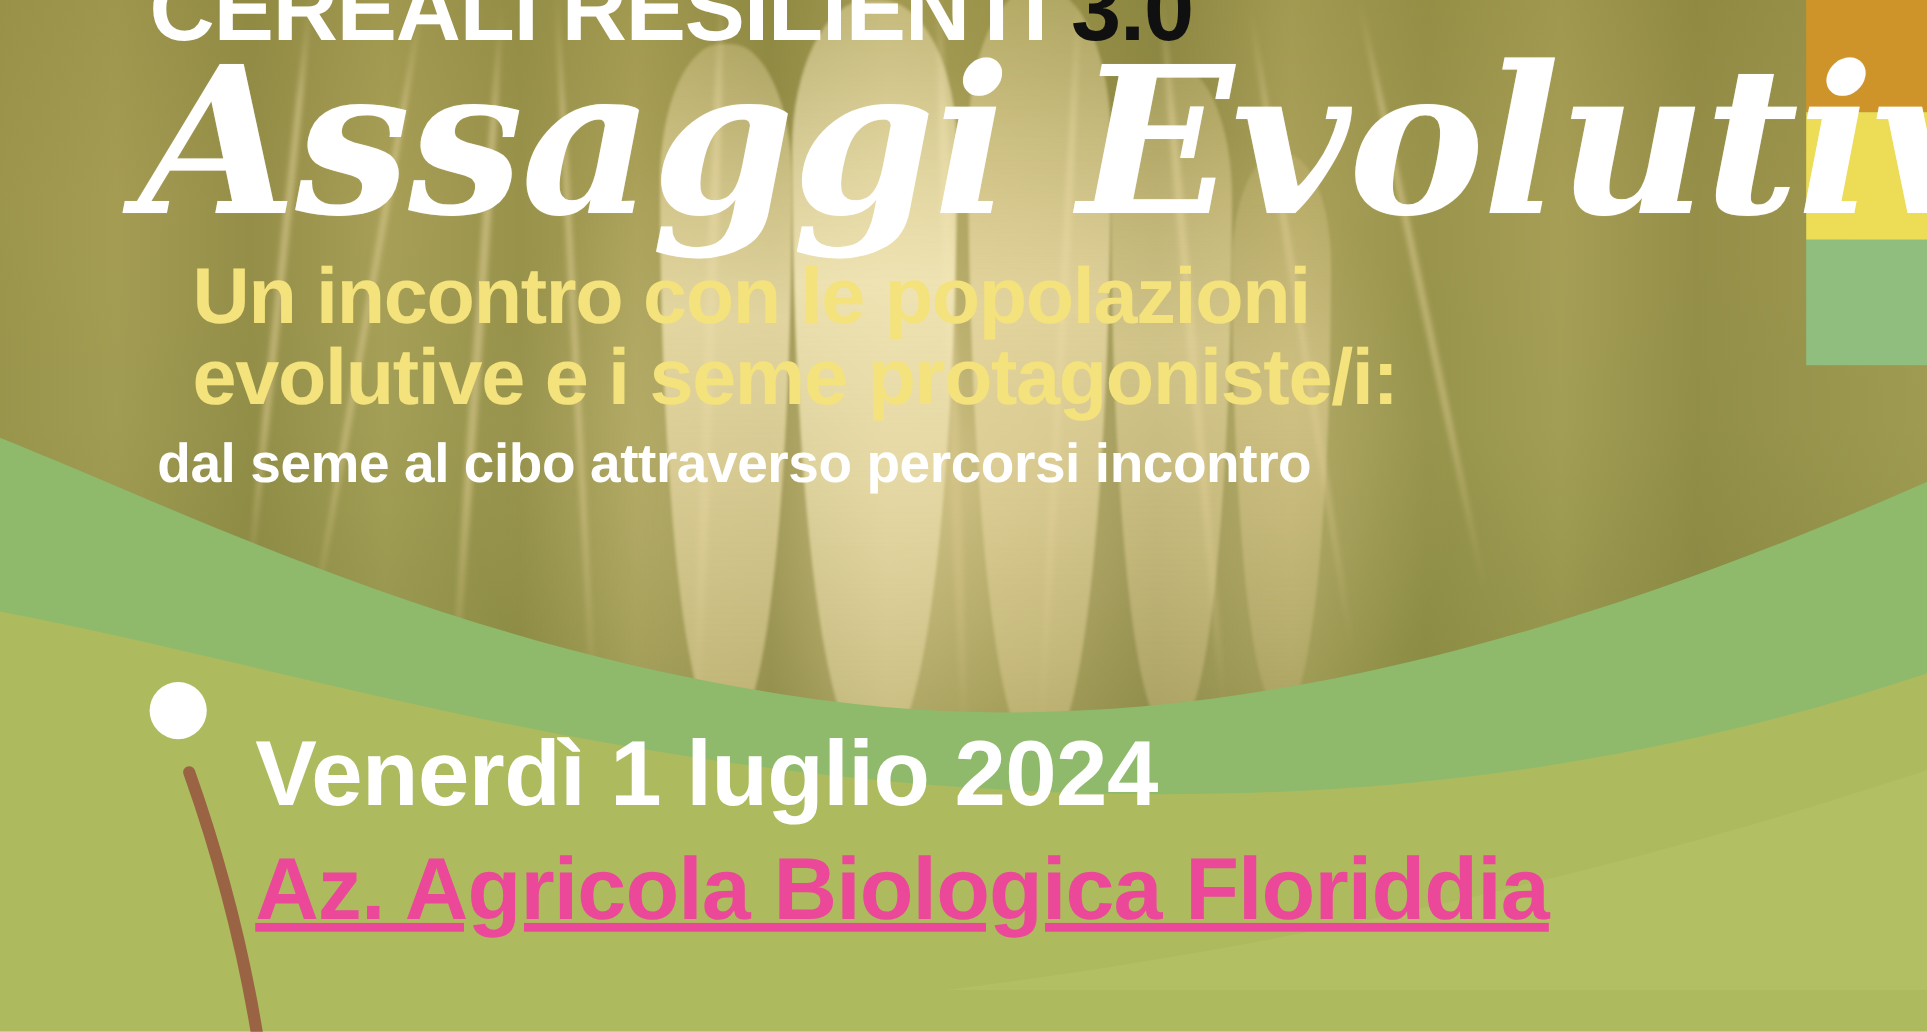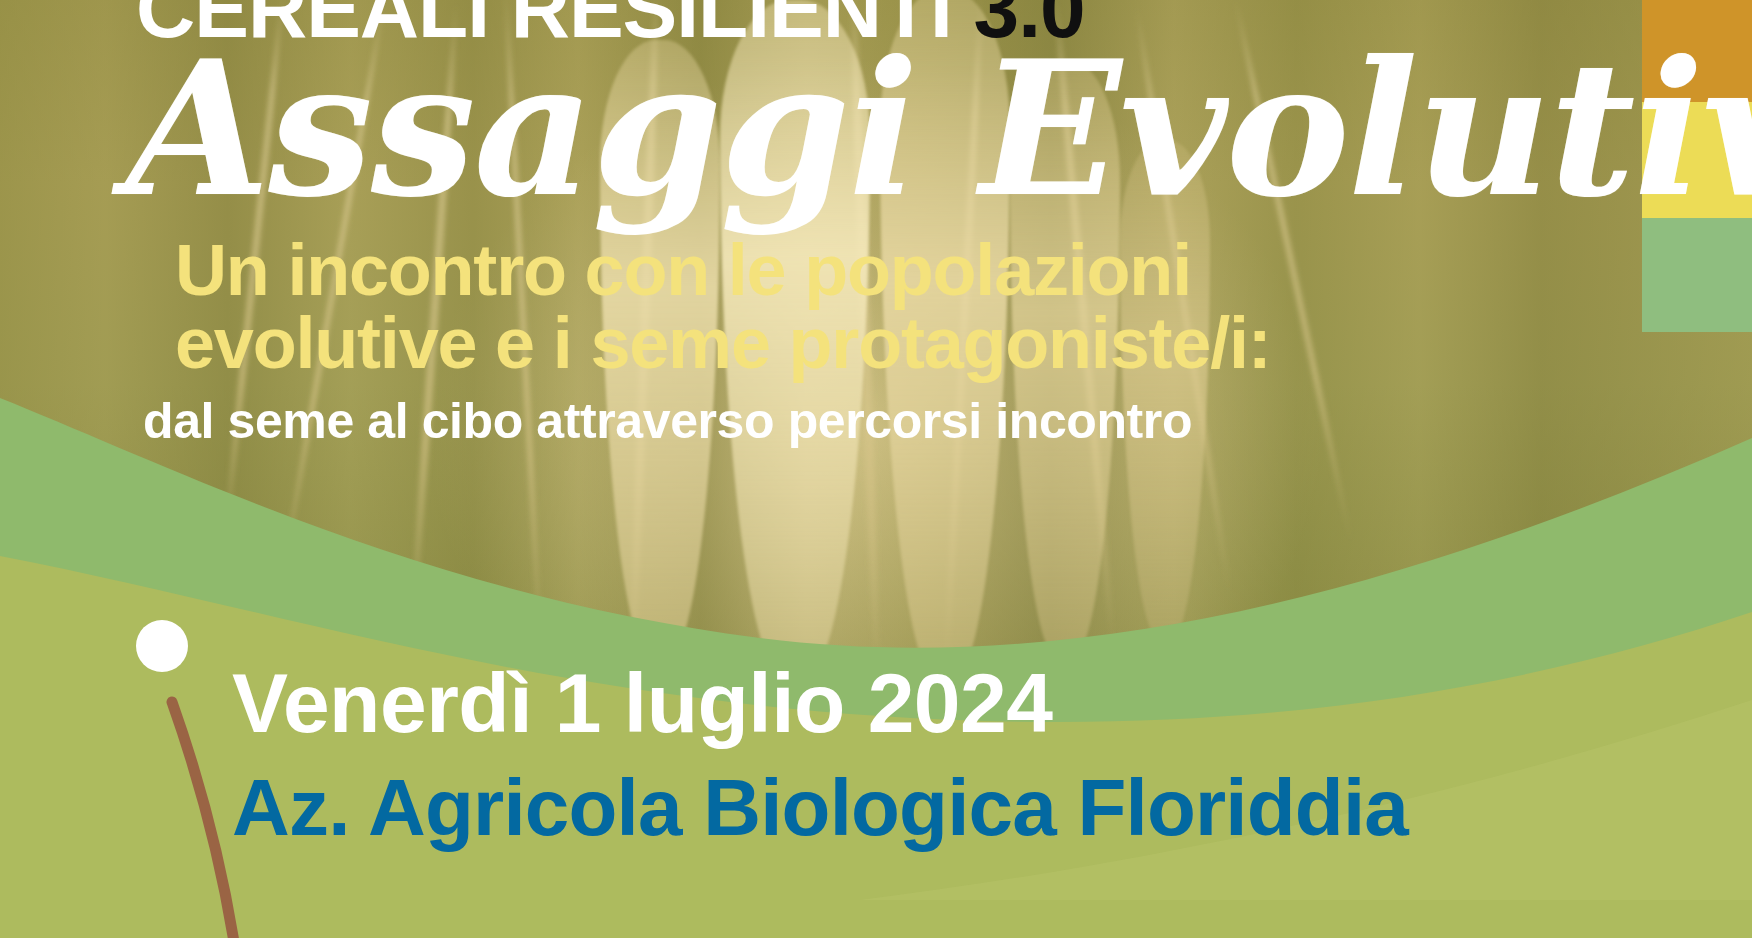--- a/index.html
+++ b/index.html
@@ -137,26 +137,27 @@
     font-size: 84px;
     font-weight: 700;
     letter-spacing: -0.5px;
     white-space: nowrap;
     font-family: "Liberation Sans", sans-serif;
   }
   .venue-line {
     position: absolute;
     left: 232px;
     top: 762px;
-    color: #0369a1;
+    color: #ec4899;
     font-size: 80px;
     font-weight: 800;
     letter-spacing: -0.8px;
     white-space: nowrap;
     font-family: "Liberation Sans", sans-serif;
+    text-decoration: underline;
   }
 
   
   .seed-dot {
     position: absolute;
     left: 136px;
     top: 620px;
     width: 52px;
     height: 52px;
     border-radius: 50%;

